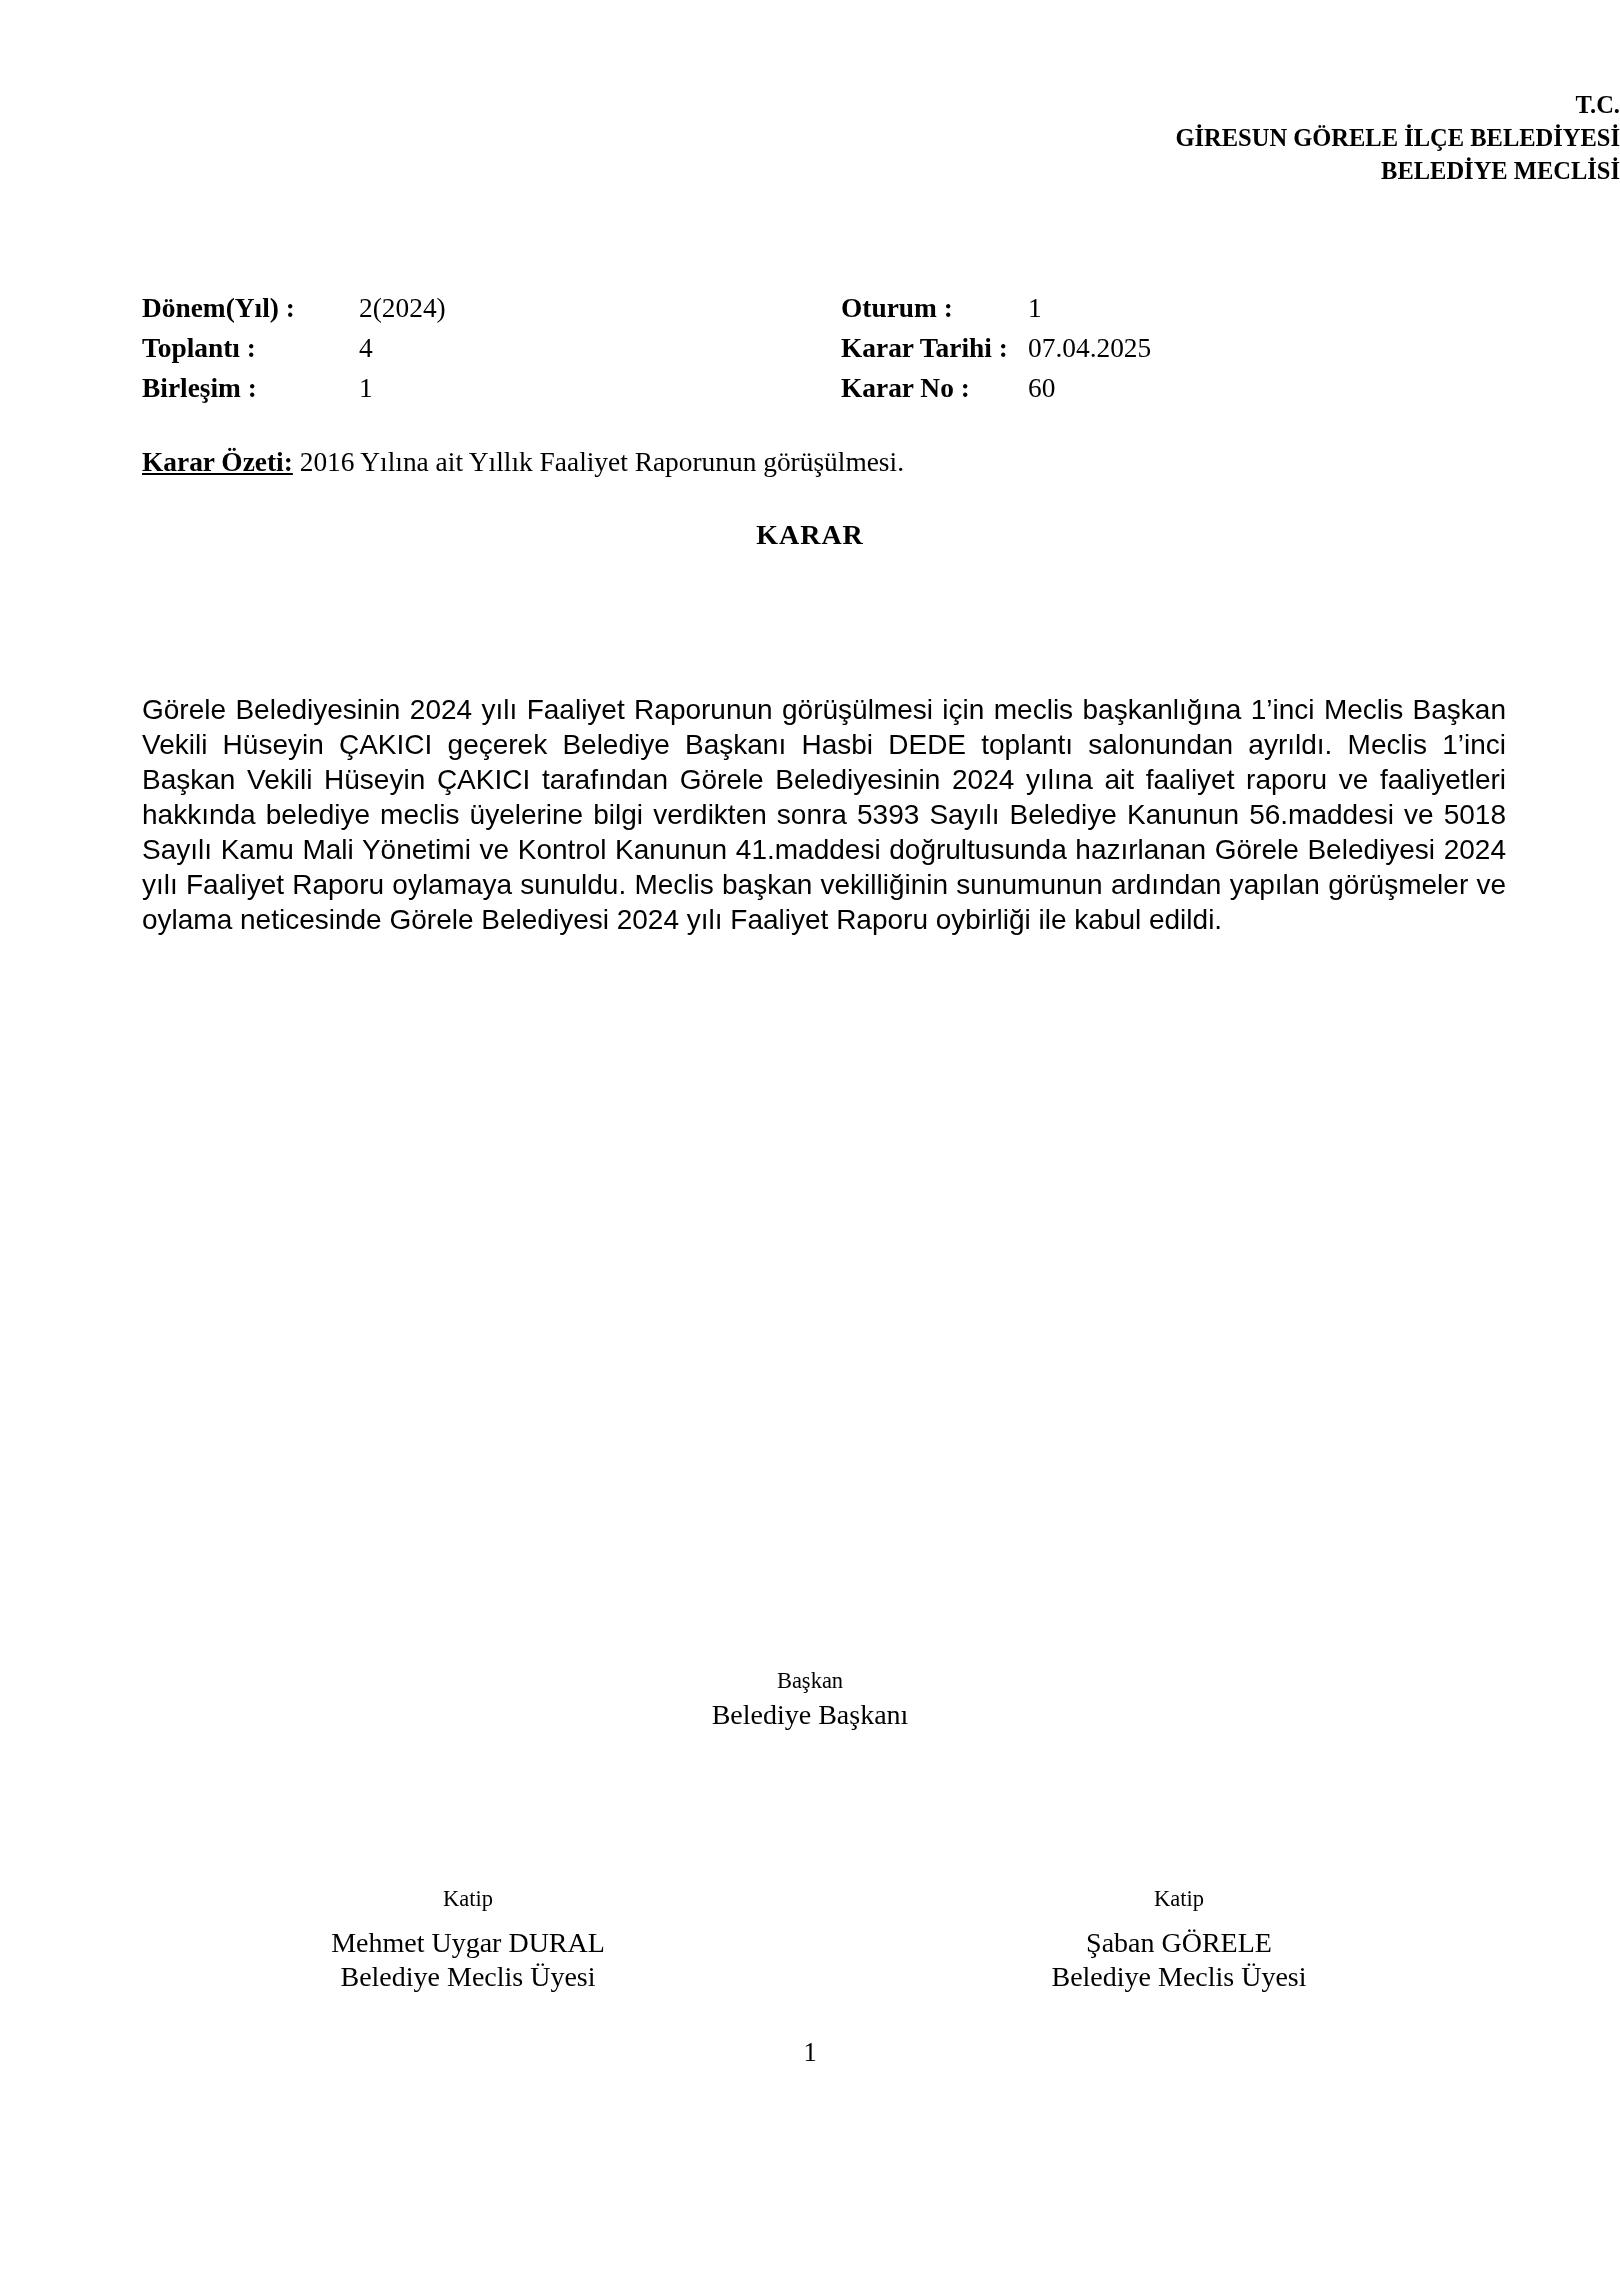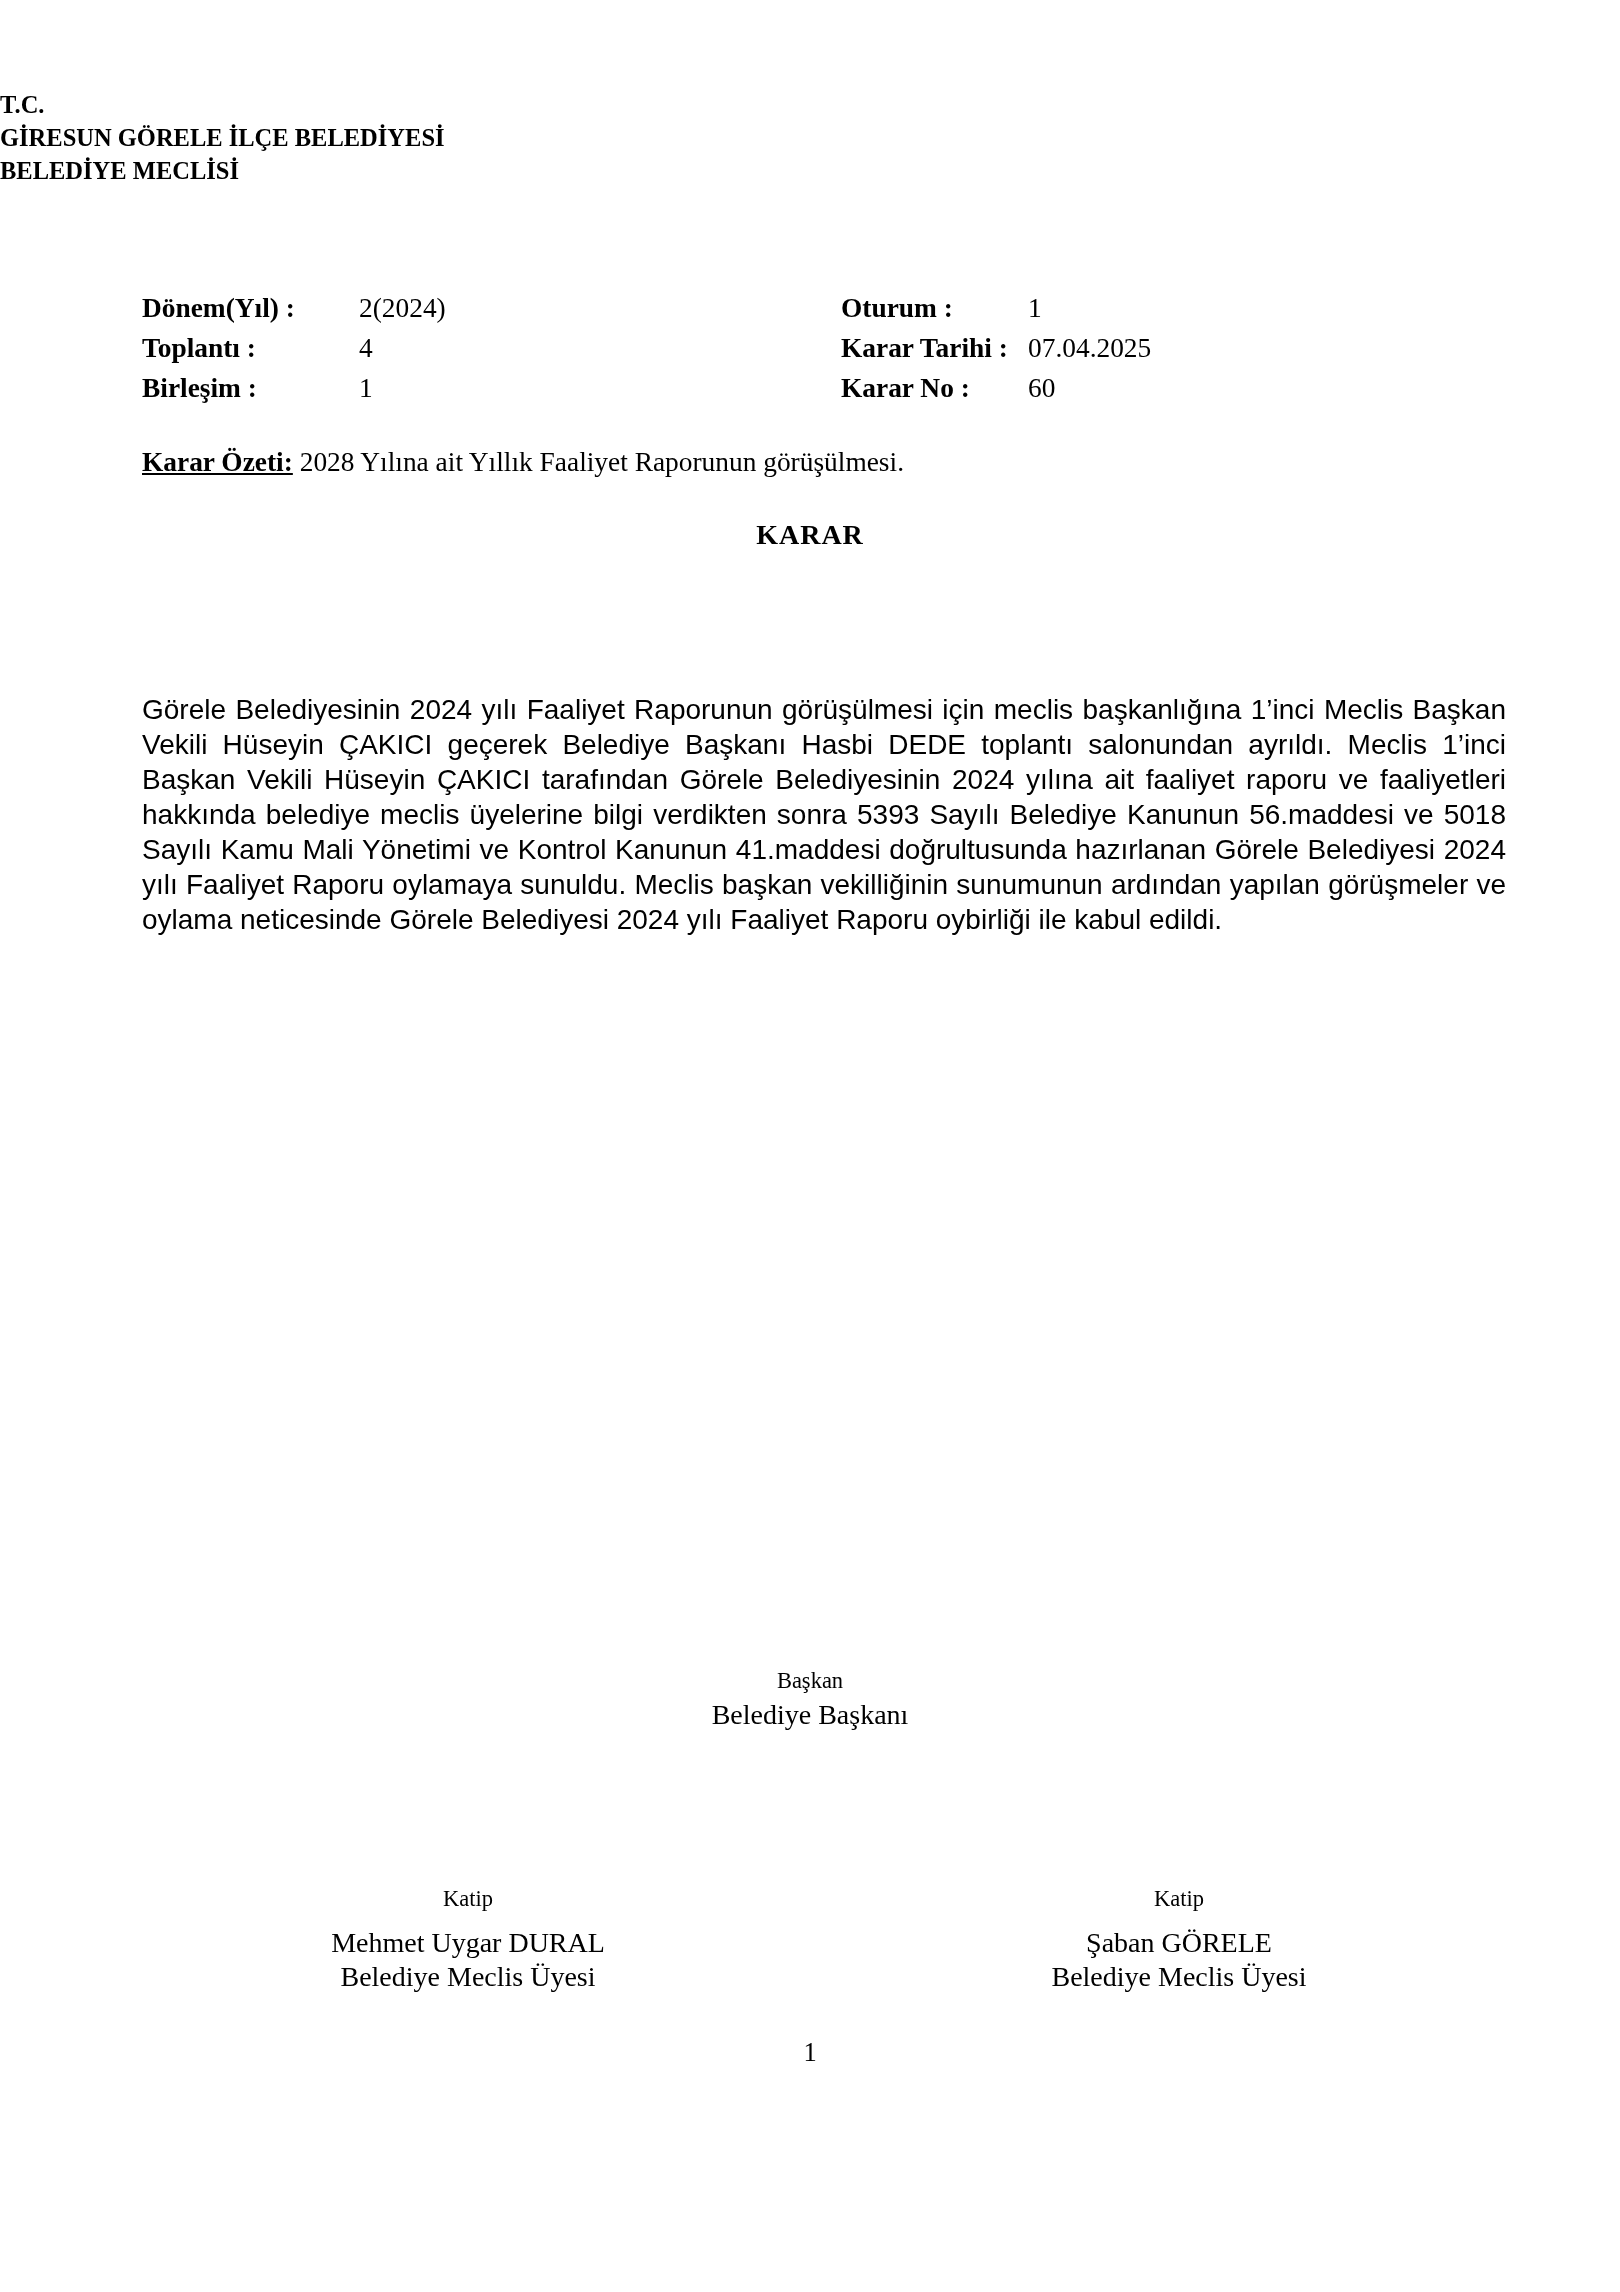--- a/index.html
+++ b/index.html
@@ -15,21 +15,21 @@
     color: #000000;
     font-family: "Liberation Serif", serif;
     overflow: hidden;
   }
   
   .doc-header {
     position: absolute;
     top: 88px;
     left: 0;
     width: 100%;
-    text-align: left;
+    text-align: right;
     font-weight: bold;
     font-size: 24.5px;
     line-height: 33px;
     font-family: "Liberation Serif", serif;
   }
   
   .meta-col {
     position: absolute;
     top: 288px;
     font-size: 27.4px;
@@ -148,21 +148,21 @@
       <span class="meta-label">Karar Tarihi :</span>
       <span class="meta-value">07.04.2025</span>
     </div>
     <div class="meta-row">
       <span class="meta-label">Karar No :</span>
       <span class="meta-value">60</span>
     </div>
   </div>
 
   <div class="summary-line">
-    <span class="summary-label">Karar Özeti:</span><span> 2028 Yılına ait Yıllık Faaliyet Raporunun görüşülmesi.</span>
+    <span class="summary-label">Karar Özeti:</span><span> 2016 Yılına ait Yıllık Faaliyet Raporunun görüşülmesi.</span>
   </div>
 
   <div class="decision-heading">KARAR</div>
 
   <div class="decision-body">Görele Belediyesinin 2024 yılı Faaliyet Raporunun görüşülmesi için meclis başkanlığına 1’inci Meclis Başkan Vekili Hüseyin ÇAKICI geçerek Belediye Başkanı Hasbi DEDE toplantı salonundan ayrıldı.  Meclis 1’inci Başkan Vekili Hüseyin ÇAKICI tarafından Görele Belediyesinin 2024 yılına ait faaliyet raporu ve faaliyetleri hakkında belediye meclis üyelerine bilgi verdikten sonra 5393 Sayılı Belediye Kanunun 56.maddesi ve 5018 Sayılı Kamu Mali Yönetimi ve Kontrol Kanunun 41.maddesi doğrultusunda hazırlanan Görele Belediyesi 2024 yılı Faaliyet Raporu oylamaya sunuldu. Meclis başkan vekilliğinin sunumunun ardından yapılan görüşmeler ve oylama neticesinde Görele Belediyesi 2024 yılı Faaliyet Raporu oybirliği ile kabul edildi.</div>
 
   <div class="sig-block sig-chairman">
     <div class="sig-role">Başkan</div>
     <div class="sig-title">Belediye Başkanı</div>
   </div>

